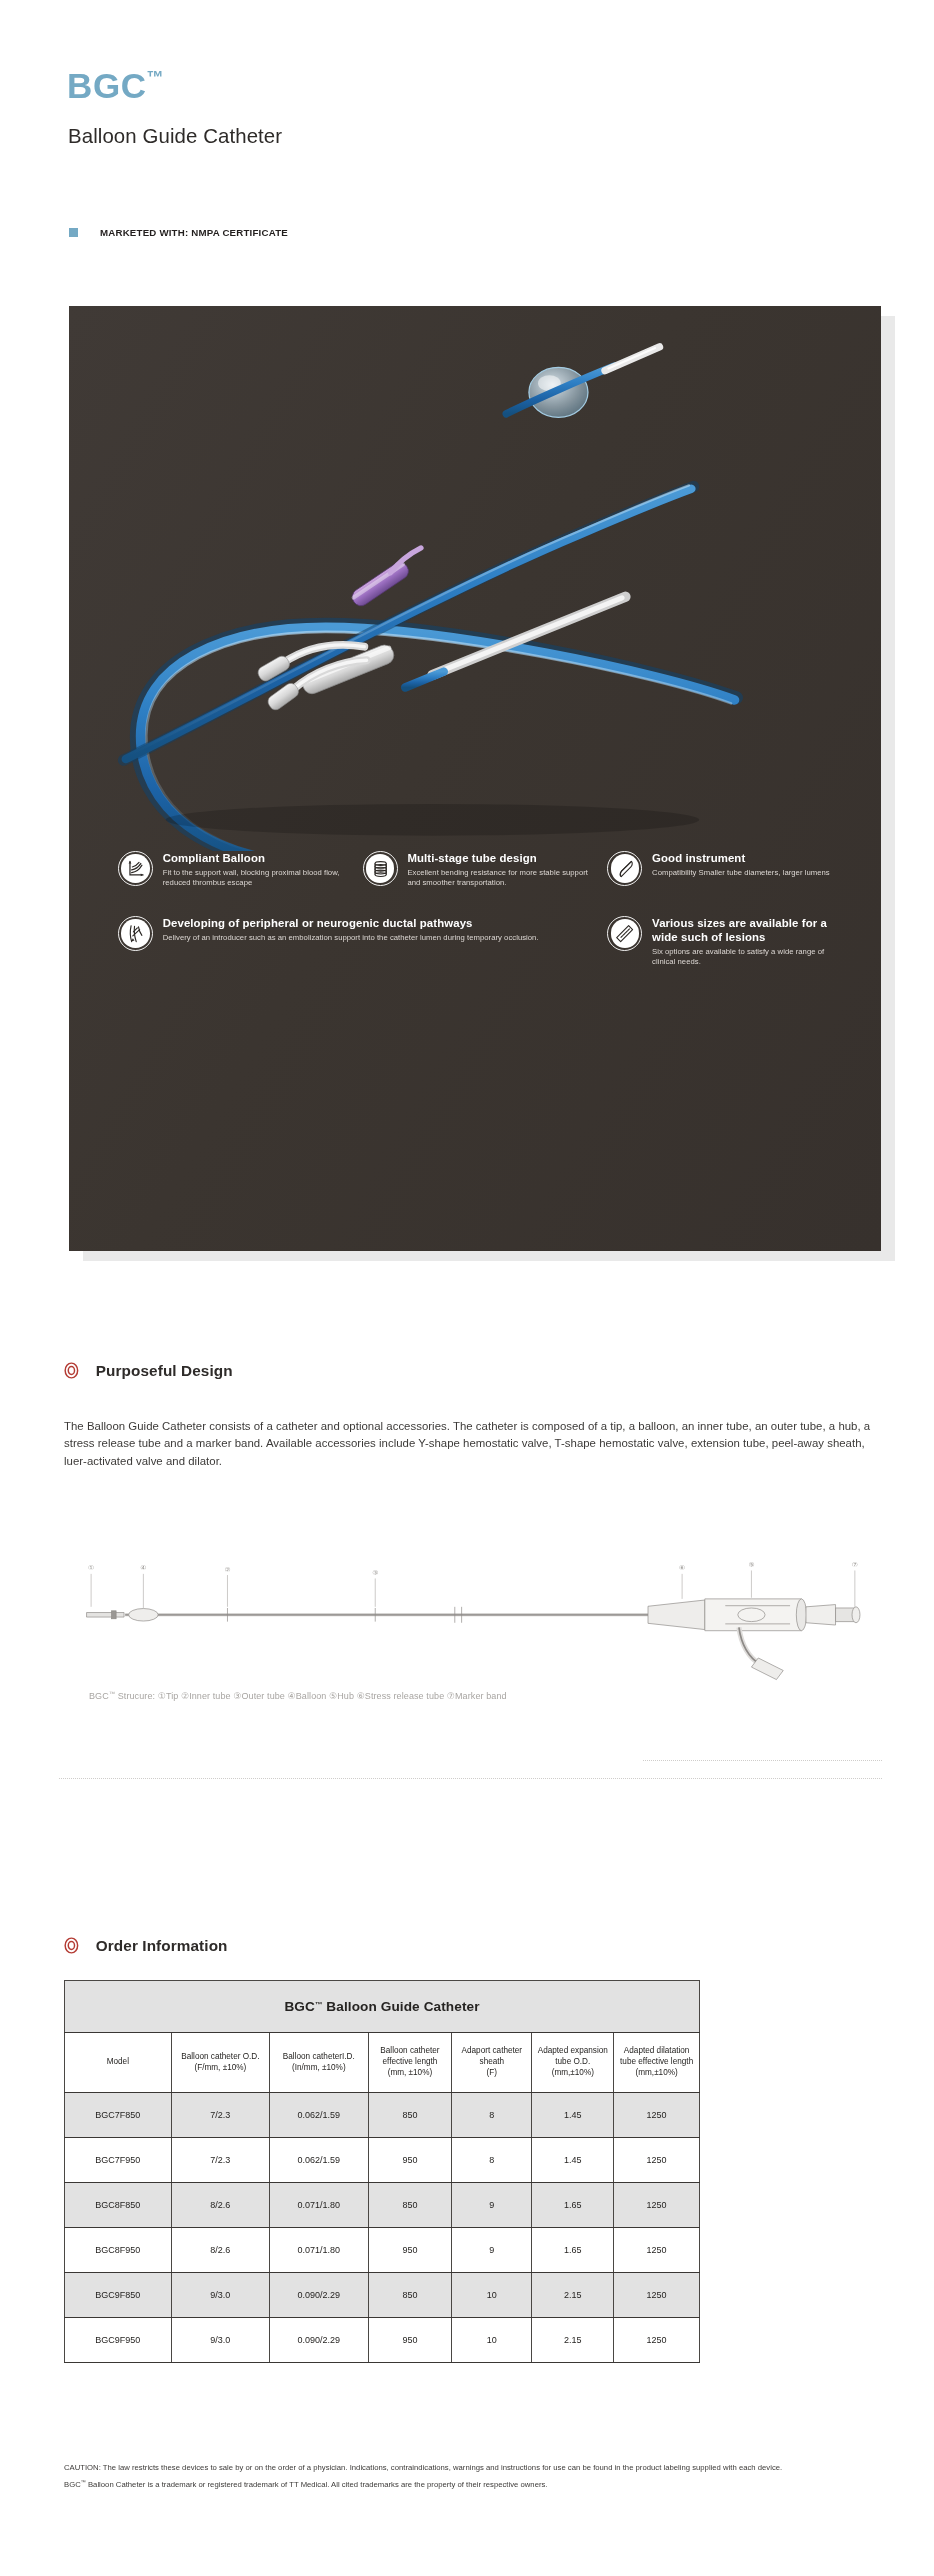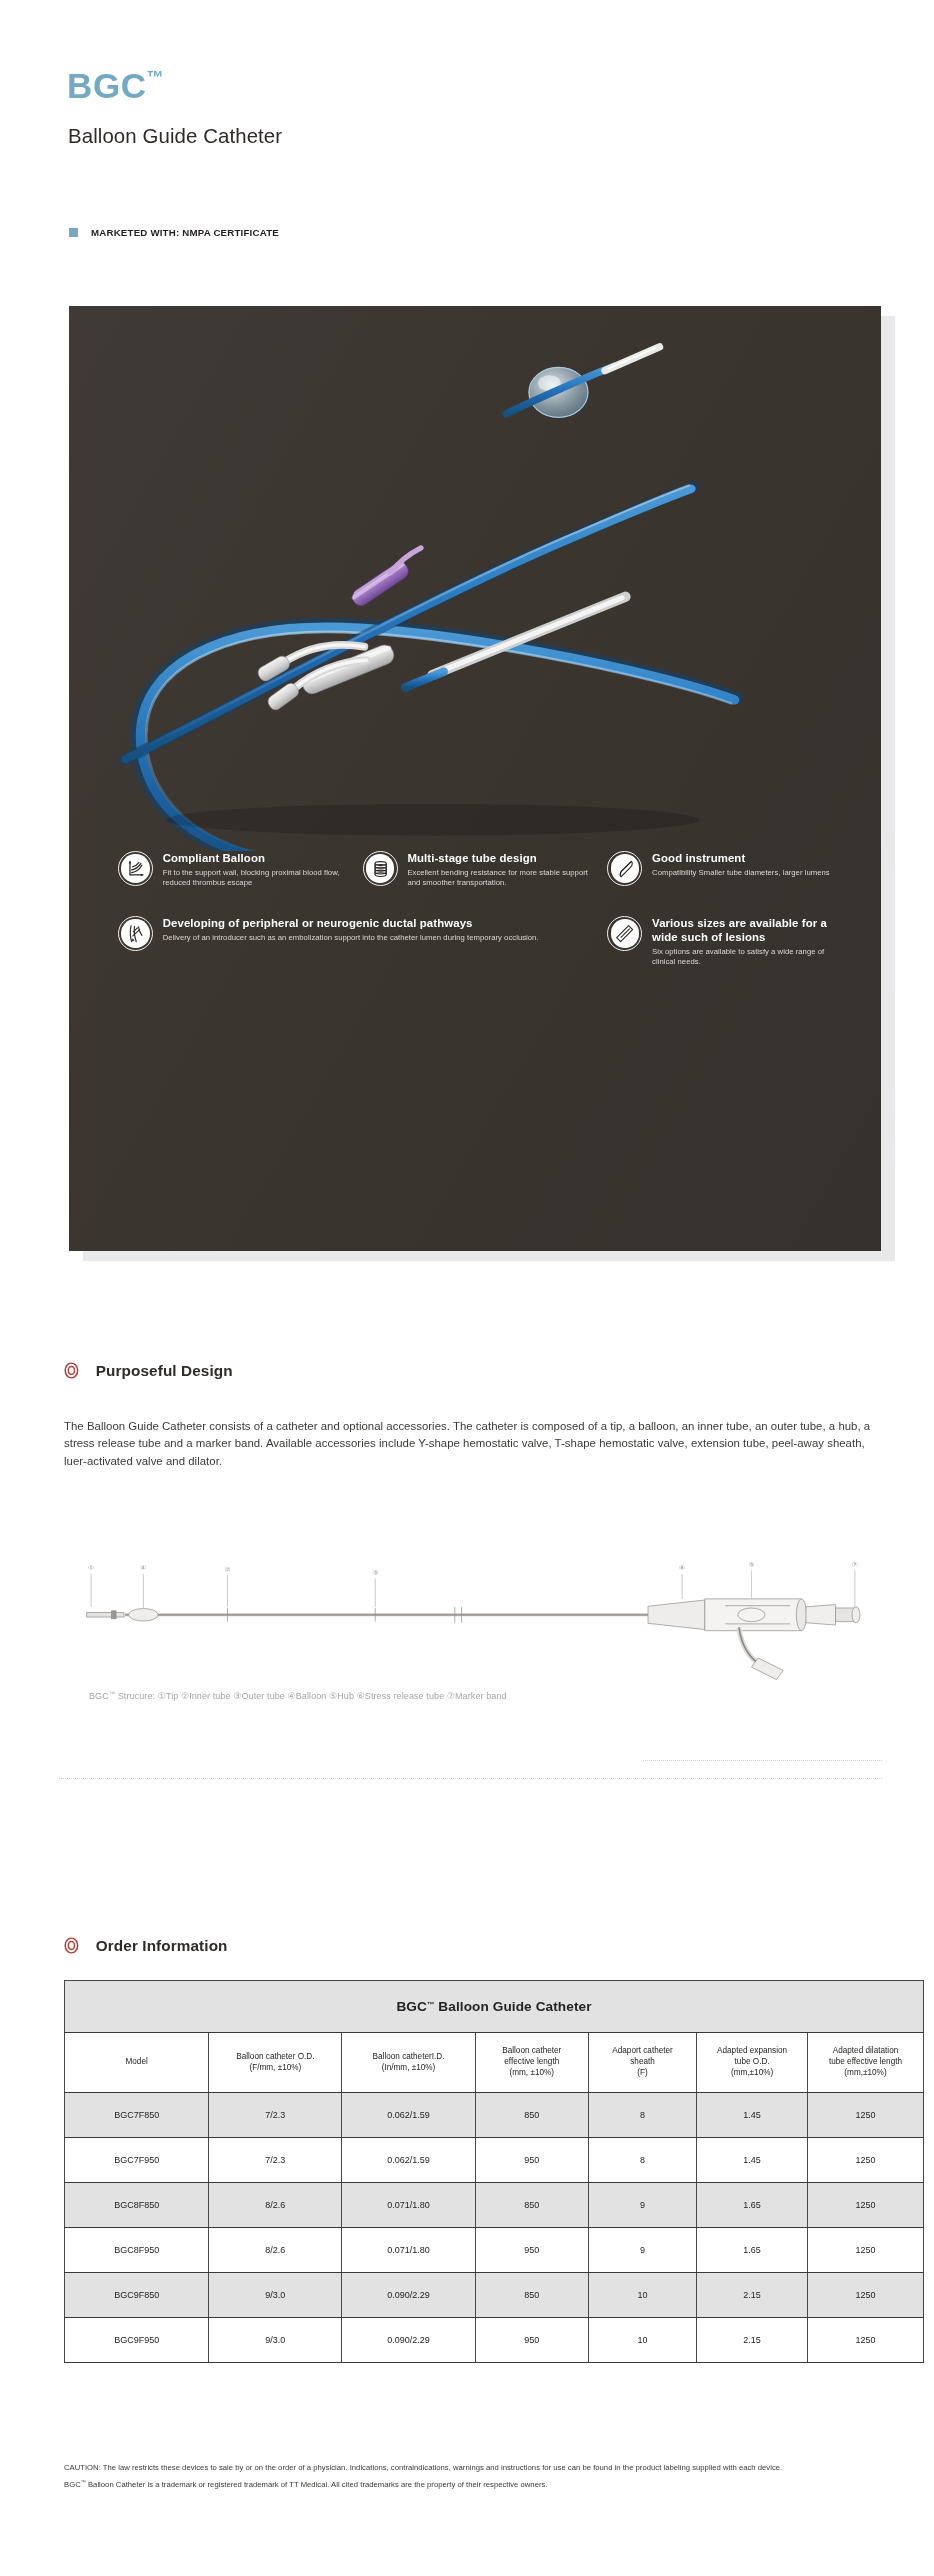--- a/index.html
+++ b/index.html
@@ -43,21 +43,21 @@
     color: #2e2b29;
     letter-spacing: 0.1px;
     line-height: 1;
   }
 
   .marketed-row {
     position: absolute;
     left: 69px; top: 227px;
     display: flex;
     align-items: center;
-    gap: 13px;
+    gap: 22px;
   }
   .marketed-bullet {
     width: 9px; height: 9px;
     background: #74a9c4;
     flex: 0 0 auto;
   }
   .marketed-text {
     font-size: 9.7px;
     font-weight: bold;
     letter-spacing: 0.2px;
@@ -186,21 +186,21 @@
     position: absolute;
     left: 59px; top: 1778px;
     width: 823px;
     border-top: 0.8px dotted #cfcdcb;
   }
 
   
   .order-table {
     position: absolute;
     left: 64px; top: 1980px;
-    width: 860px;
+    width: 636px;
     border-collapse: collapse;
     border: 1.5px solid #3a3734;
     background: #c4b5fd;
     table-layout: fixed;
   }
   .order-table td, .order-table th {
     border: 0.6px solid #4a4744;
     text-align: center;
     vertical-align: middle;
     color: #262422;

